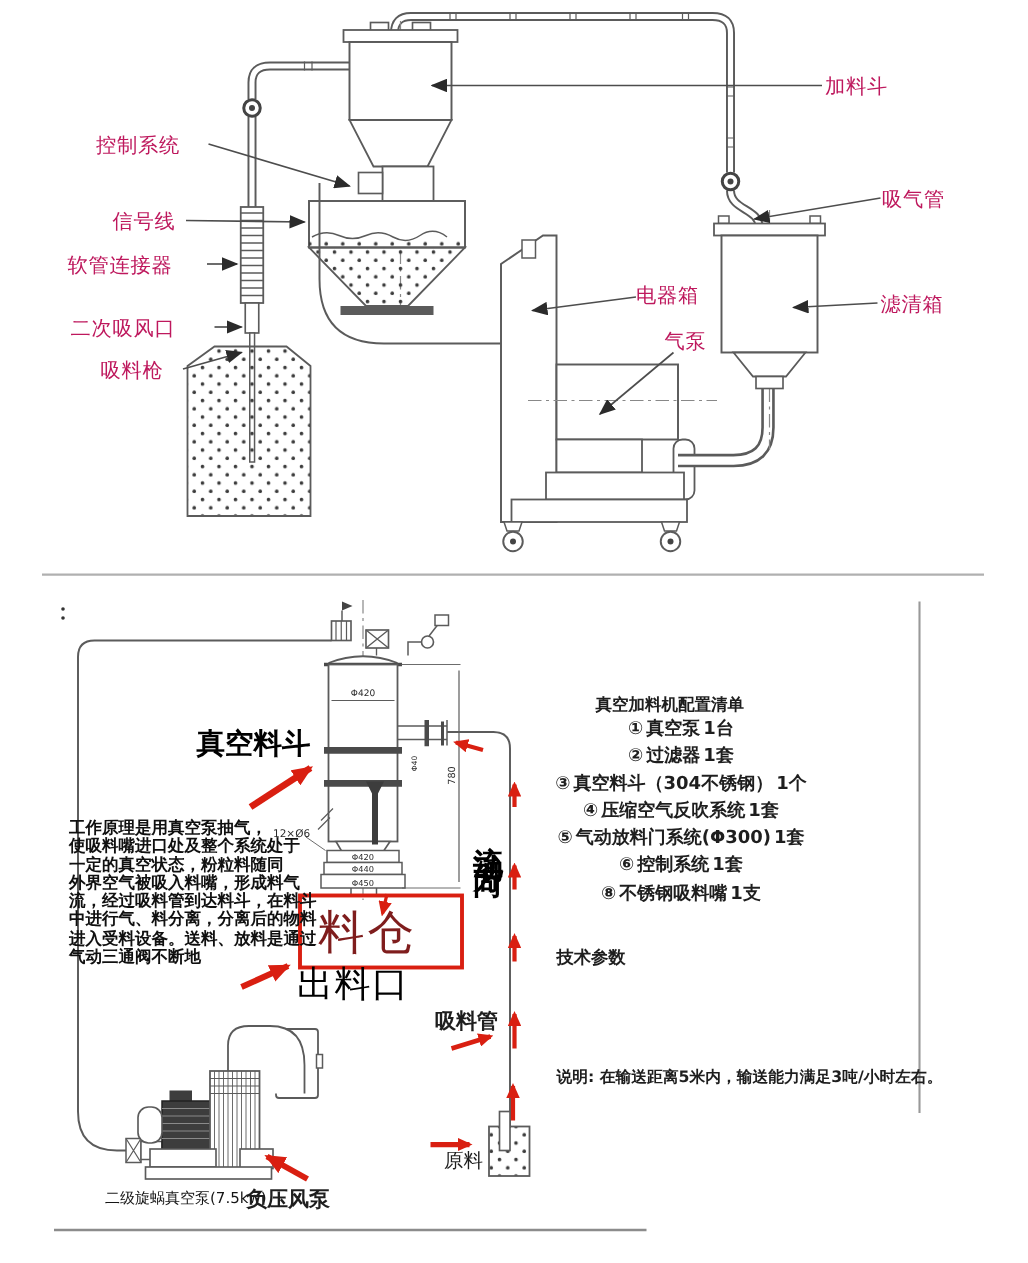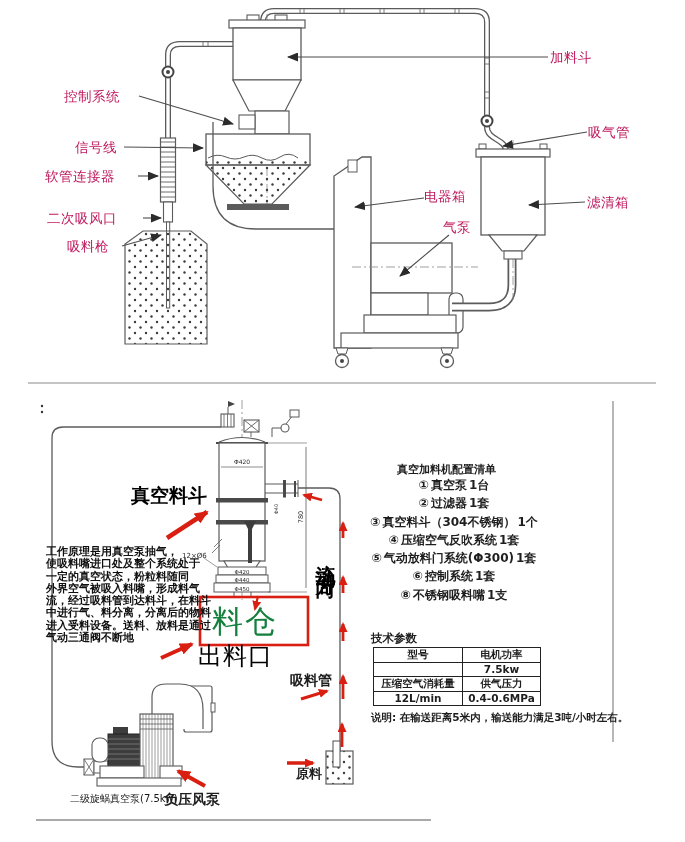--- a/index.html
+++ b/index.html
@@ -3,25 +3,25 @@
 <meta charset="utf-8">
 <style>
   body{margin:0;background:#fff}
   #page{position:relative;width:685px;height:842px;background:#fff;
         font-family:"DejaVu Sans",sans-serif;color:#1e1e1e;overflow:hidden}
   #art{position:absolute;left:0;top:0}
   .abs{position:absolute;white-space:nowrap}
   .toplbl{font-size:13.5px;color:#be185d;letter-spacing:.5px}
   .principle{font-size:11px;font-weight:bold;line-height:12.3px;white-space:pre;color:#101010}
   .vh{font-size:19px;font-weight:bold;color:#000}
-  .bin{font-size:31px;color:#15803d;letter-spacing:2px}
+  .bin{font-size:31px;color:#7f1d1d;letter-spacing:2px}
   .outlet{font-size:24px;color:#000;letter-spacing:1px}
   .flow{font-size:20px;font-weight:bold;color:#000;writing-mode:vertical-rl;text-orientation:upright;letter-spacing:5px}
   .sp{font-size:14px;font-weight:bold}
-  .raw{font-size:13px;font-weight:bold}
+  .raw{font-size:13px;font-weight:normal}
   .prep{font-size:21px;font-weight:bold}
   .pm{font-size:10px;color:#151515}
   .npp{font-size:14px;font-weight:bold}
   .cfg-title{font-size:11px;font-weight:bold}
   .cfg{left:362px;top:479px;width:184px}
   .cfg-row{display:flex;justify-content:center;height:18.3px;line-height:13px;font-size:12px;font-weight:bold}
   .cfg-row .nm span{margin-right:2px}
   .tech-title{font-size:11.5px;font-weight:bold}
   .tbl{display:grid;grid-template-columns:89px 77px;border:1.6px solid #222;
        font-size:10.5px;font-weight:bold;text-align:center;background:#fff}
@@ -309,25 +309,15 @@
     <span class="nm"><span>⑥</span><span>控制系统</span></span>
     <span>1套</span>
   </div>
   <div class="cfg-row">
     <span class="nm"><span>⑧</span><span>不锈钢吸料嘴</span></span>
     <span>1支</span>
   </div>
 </div>
 
 <div class="abs tech-title" style="left:371px;top:631px">技术参数</div>
-<div class="abs tbl" style="left:373px;top:647px">
-  <div>型号</div>
-  <div>电机功率</div>
-  <div></div>
-  <div>7.5kw</div>
-  <div>压缩空气消耗量</div>
-  <div>供气压力</div>
-  <div>12L/min</div>
-  <div>0.4-0.6MPa</div>
+<div class="abs note" style="left:371px;top:711px">说明: 在输送距离5米内，输送能力满足3吨/小时左右。</div>
+
 </div>
-<div class="abs note" style="left:371px;top:711px">说明: 在输送距离5米内，输送能力满足3吨/小时左右。</div>
-
-</div>
 
 </body></html>

